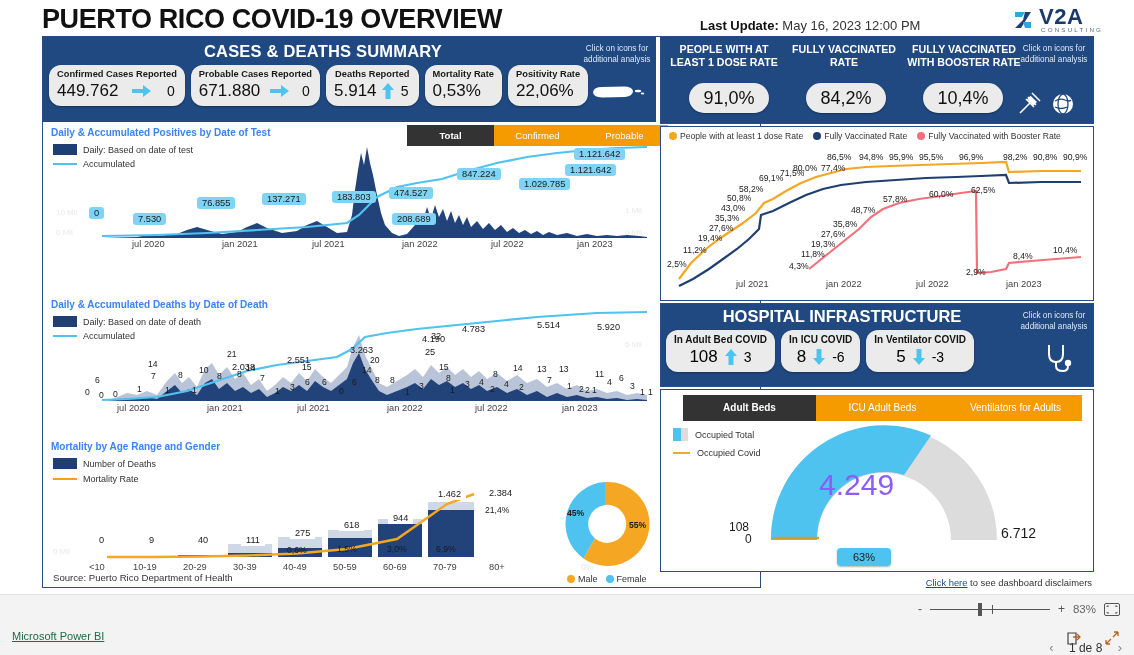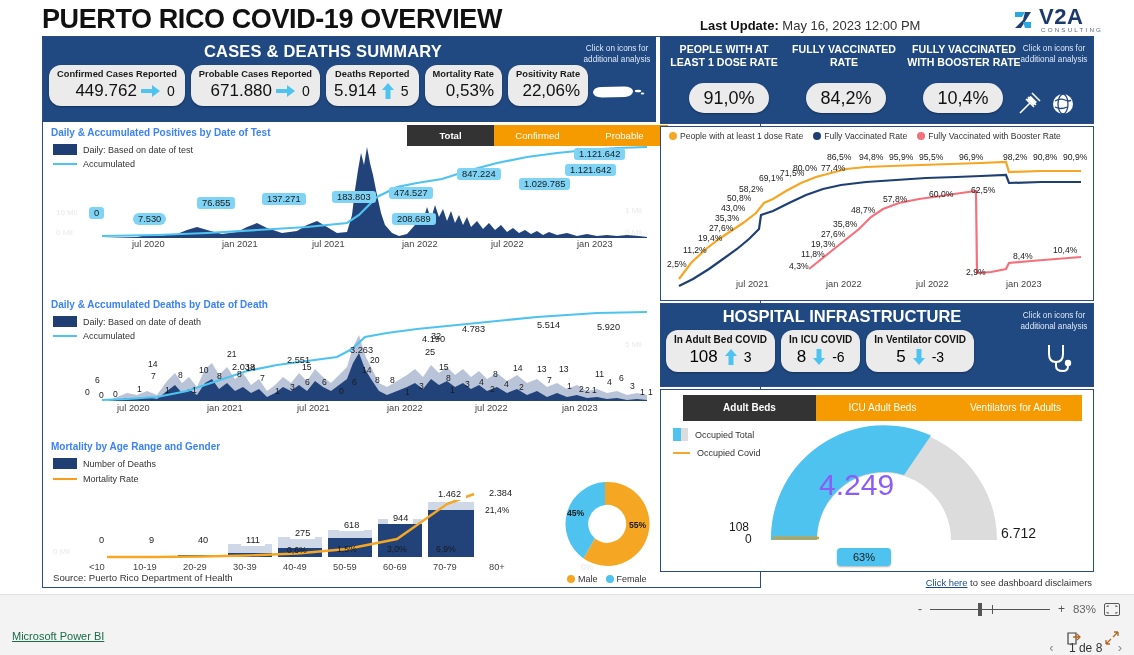--- a/index.html
+++ b/index.html
@@ -22,21 +22,21 @@
   
   .leftcol{position:absolute;left:42px;top:36px;width:719px;height:552px;background:#fff;border:1px solid #2a4c86;box-sizing:border-box;}
   .navy-band{position:absolute;left:0;top:0;width:613px;height:85px;background:#204982;}
   .band-title{position:absolute;left:0;top:5px;width:560px;text-align:center;color:#fff;font-size:16.5px;font-weight:bold;letter-spacing:.2px;}
   .click-note{position:absolute;right:5px;top:6px;width:68px;color:#dfe7f5;font-size:8.2px;line-height:11px;text-align:center;}
   .pr-map{position:absolute;right:10px;top:45px;width:56px;height:22px;}
 
   .kpis{position:absolute;left:6px;top:28px;display:flex;gap:6px;}
   .kpi{background:#ebebeb;border-radius:12px;padding:4px 8px 5px 8px;text-align:center;box-shadow:0 1px 2px rgba(0,0,0,.35);}
   .kpi .lab{font-size:9.3px;font-weight:bold;color:#1a1a1a;white-space:nowrap;}
-  .kpi .valrow{display:flex;align-items:center;justify-content:flex-end;gap:4px;margin-top:2px;}
+  .kpi .valrow{display:flex;align-items:center;justify-content:space-between;gap:4px;margin-top:2px;}
   .kpi .big{font-size:17px;color:#111;}
   .kpi .delta{font-size:14px;color:#111;min-width:12px;}
   .arrow-r{width:20px;height:14px;}
   .arrow-u{width:14px;height:16px;}
 
   .panel{position:absolute;left:4px;width:605px;background:#fff;}
   .panel-title{font-size:10px;font-weight:bold;color:#3b82f6;padding-left:4px;}
   .legend-row{display:flex;align-items:center;gap:6px;font-size:9px;color:#333;margin-left:6px;}
   .sw-box{width:24px;height:11px;background:#1f3f73;display:inline-block;}
   .sw-line{width:24px;height:0;border-top:2px solid #4ec3f0;display:inline-block;}
@@ -217,21 +217,21 @@
               L380 72 L384 84 L388 70 L392 82 L396 74 L400 86 L404 76 L408 88 L412 80
               L416 90 L420 82 L424 92 L430 86 L436 94 L442 88 L448 95 L454 90 L460 97
               L466 93 L472 98 L478 95 L484 99 L490 96 L496 100 L502 97 L510 100 L520 98
               L530 101 L540 99 L550 101 L560 100 L570 101 L580 100 L592 101 L600 102 L600 103 Z" fill="#22437a"></path>
 
             <path d="M55 101 L110 100 L160 98 L210 95 L260 92 L300 88 L312 80 L330 62 L350 52
               L370 48 L395 44 L420 36 L450 28 L480 22 L510 18 L540 15 L570 13 L600 12" fill="none" stroke="#4ec3f0" stroke-width="2.2"></path>
           </svg>
 
           <div class="callout" style="left:42px;top:72px;">0</div>
-          <div class="callout" style="left:86px;top:78px;border-radius:6px;">7.530</div>
+          <div class="callout" style="left:86px;top:78px;">7.530</div>
           <div class="callout" style="left:150px;top:62px;">76.855</div>
           <div class="callout" style="left:215px;top:58px;">137.271</div>
           <div class="callout" style="left:285px;top:56px;">183.803</div>
           <div class="callout" style="left:345px;top:78px;">208.689</div>
           <div class="callout" style="left:342px;top:52px;">474.527</div>
           <div class="callout" style="left:410px;top:33px;">847.224</div>
           <div class="callout" style="left:472px;top:43px;">1.029.785</div>
           <div class="callout" style="left:527px;top:13px;">1.121.642</div>
           <div class="callout" style="left:518px;top:29px;">1.121.642</div>
 

